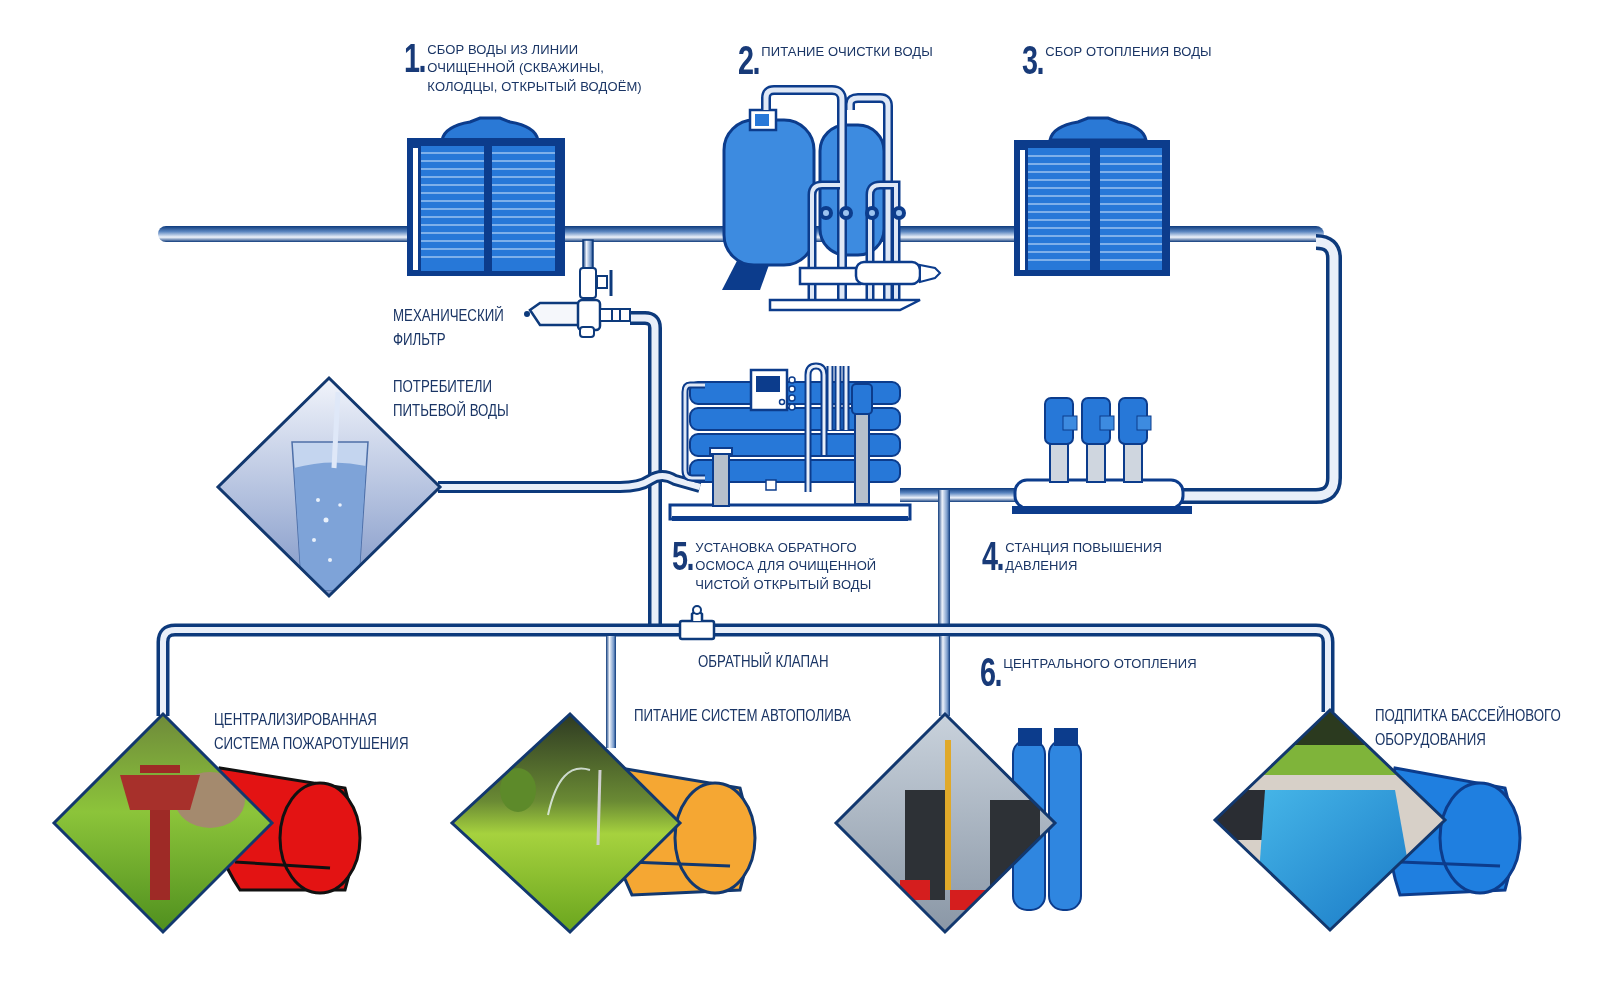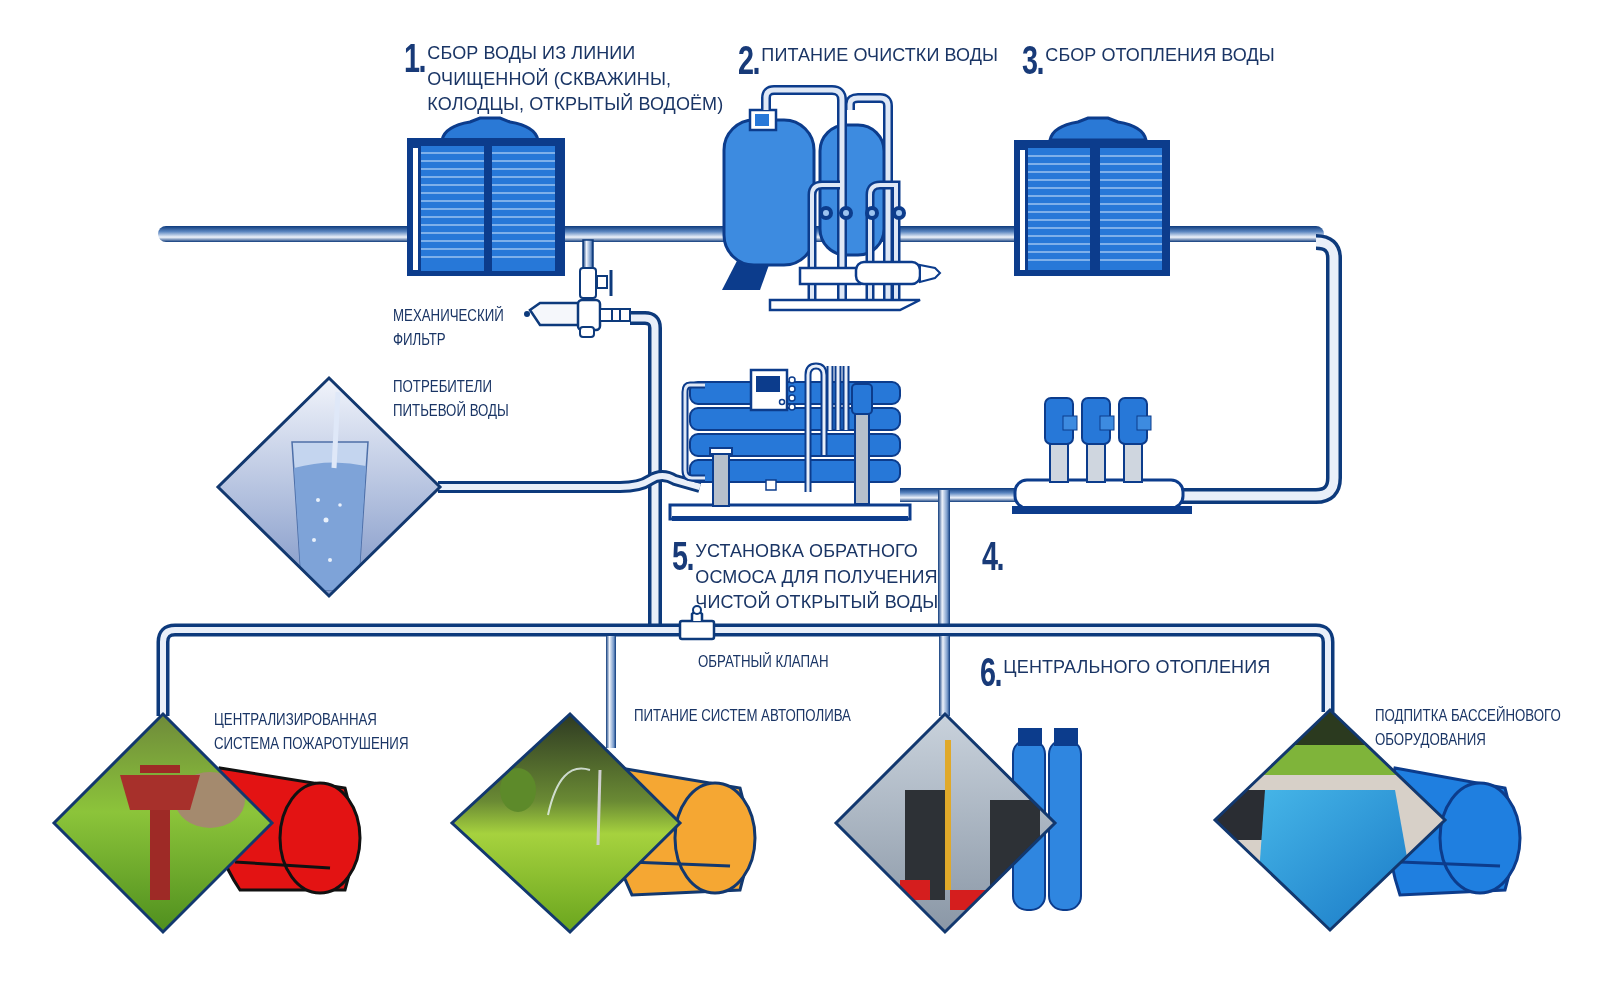--- a/index.html
+++ b/index.html
@@ -4,21 +4,21 @@
 <style>
   html, body { margin: 0; padding: 0; background: #ffffff; }
   body { width: 1600px; height: 1000px; position: relative; overflow: hidden;
          font-family: "Liberation Sans", "DejaVu Sans", sans-serif; color: #16386e; }
   #scene { position: absolute; left: 0; top: 0; width: 1600px; height: 1000px; }
   .lbl { position: absolute; color: #17376e; line-height: 1.22; }
   .step { position: absolute; display: flex; align-items: flex-start; }
   .step .num { font-family: "Liberation Sans", sans-serif; font-weight: bold; font-size: 40px;
                color: #183a78; line-height: 1; transform: scaleX(0.72); transform-origin: left top;
                margin-right: -6px; letter-spacing: -2px; }
-  .step .txt { font-size: 18px; color: #1a3565; line-height: 1.42; letter-spacing: 0.1px;
+  .step .txt { font-size: 13px; color: #1a3565; line-height: 1.42; letter-spacing: 0.1px;
                padding-top: 3px; white-space: nowrap; }
   .cond { font-family: "Liberation Sans", sans-serif; font-size: 17px; color: #1a3565;
           transform: scaleX(0.78); transform-origin: left top; line-height: 1.42; white-space: nowrap; }
 </style>
 </head>
 <body>
 
 <svg id="scene" viewBox="0 0 1600 1000" xmlns="http://www.w3.org/2000/svg">
   <defs>
     <linearGradient id="pipeH" x1="0" y1="0" x2="0" y2="1">
@@ -387,27 +387,31 @@
 
 <div class="step" style="left:1022px; top:40px;">
   <span class="num">3.</span>
   <div class="txt">
       <div>СБОР ОТОПЛЕНИЯ ВОДЫ</div>
     </div>
 </div>
 
 <div class="step" style="left:982px; top:536px;">
   <span class="num">4.</span>
+  <div class="txt">
+    <div>СТАНЦИЯ ПОВЫШЕНИЯ</div>
+    <div>ДАВЛЕНИЯ</div>
+  </div>
 </div>
 
 <div class="step" style="left:672px; top:536px;">
   <span class="num">5.</span>
   <div class="txt">
     <div>УСТАНОВКА ОБРАТНОГО</div>
-    <div>ОСМОСА ДЛЯ ПОЛУЧЕНИЯ</div>
+    <div>ОСМОСА ДЛЯ ОЧИЩЕННОЙ</div>
     <div>ЧИСТОЙ ОТКРЫТЫЙ ВОДЫ</div>
   </div>
 </div>
 
 <div class="step" style="left:980px; top:652px;">
   <span class="num">6.</span>
   <div class="txt">
     <div>ЦЕНТРАЛЬНОГО ОТОПЛЕНИЯ</div>
   </div>
 </div>

